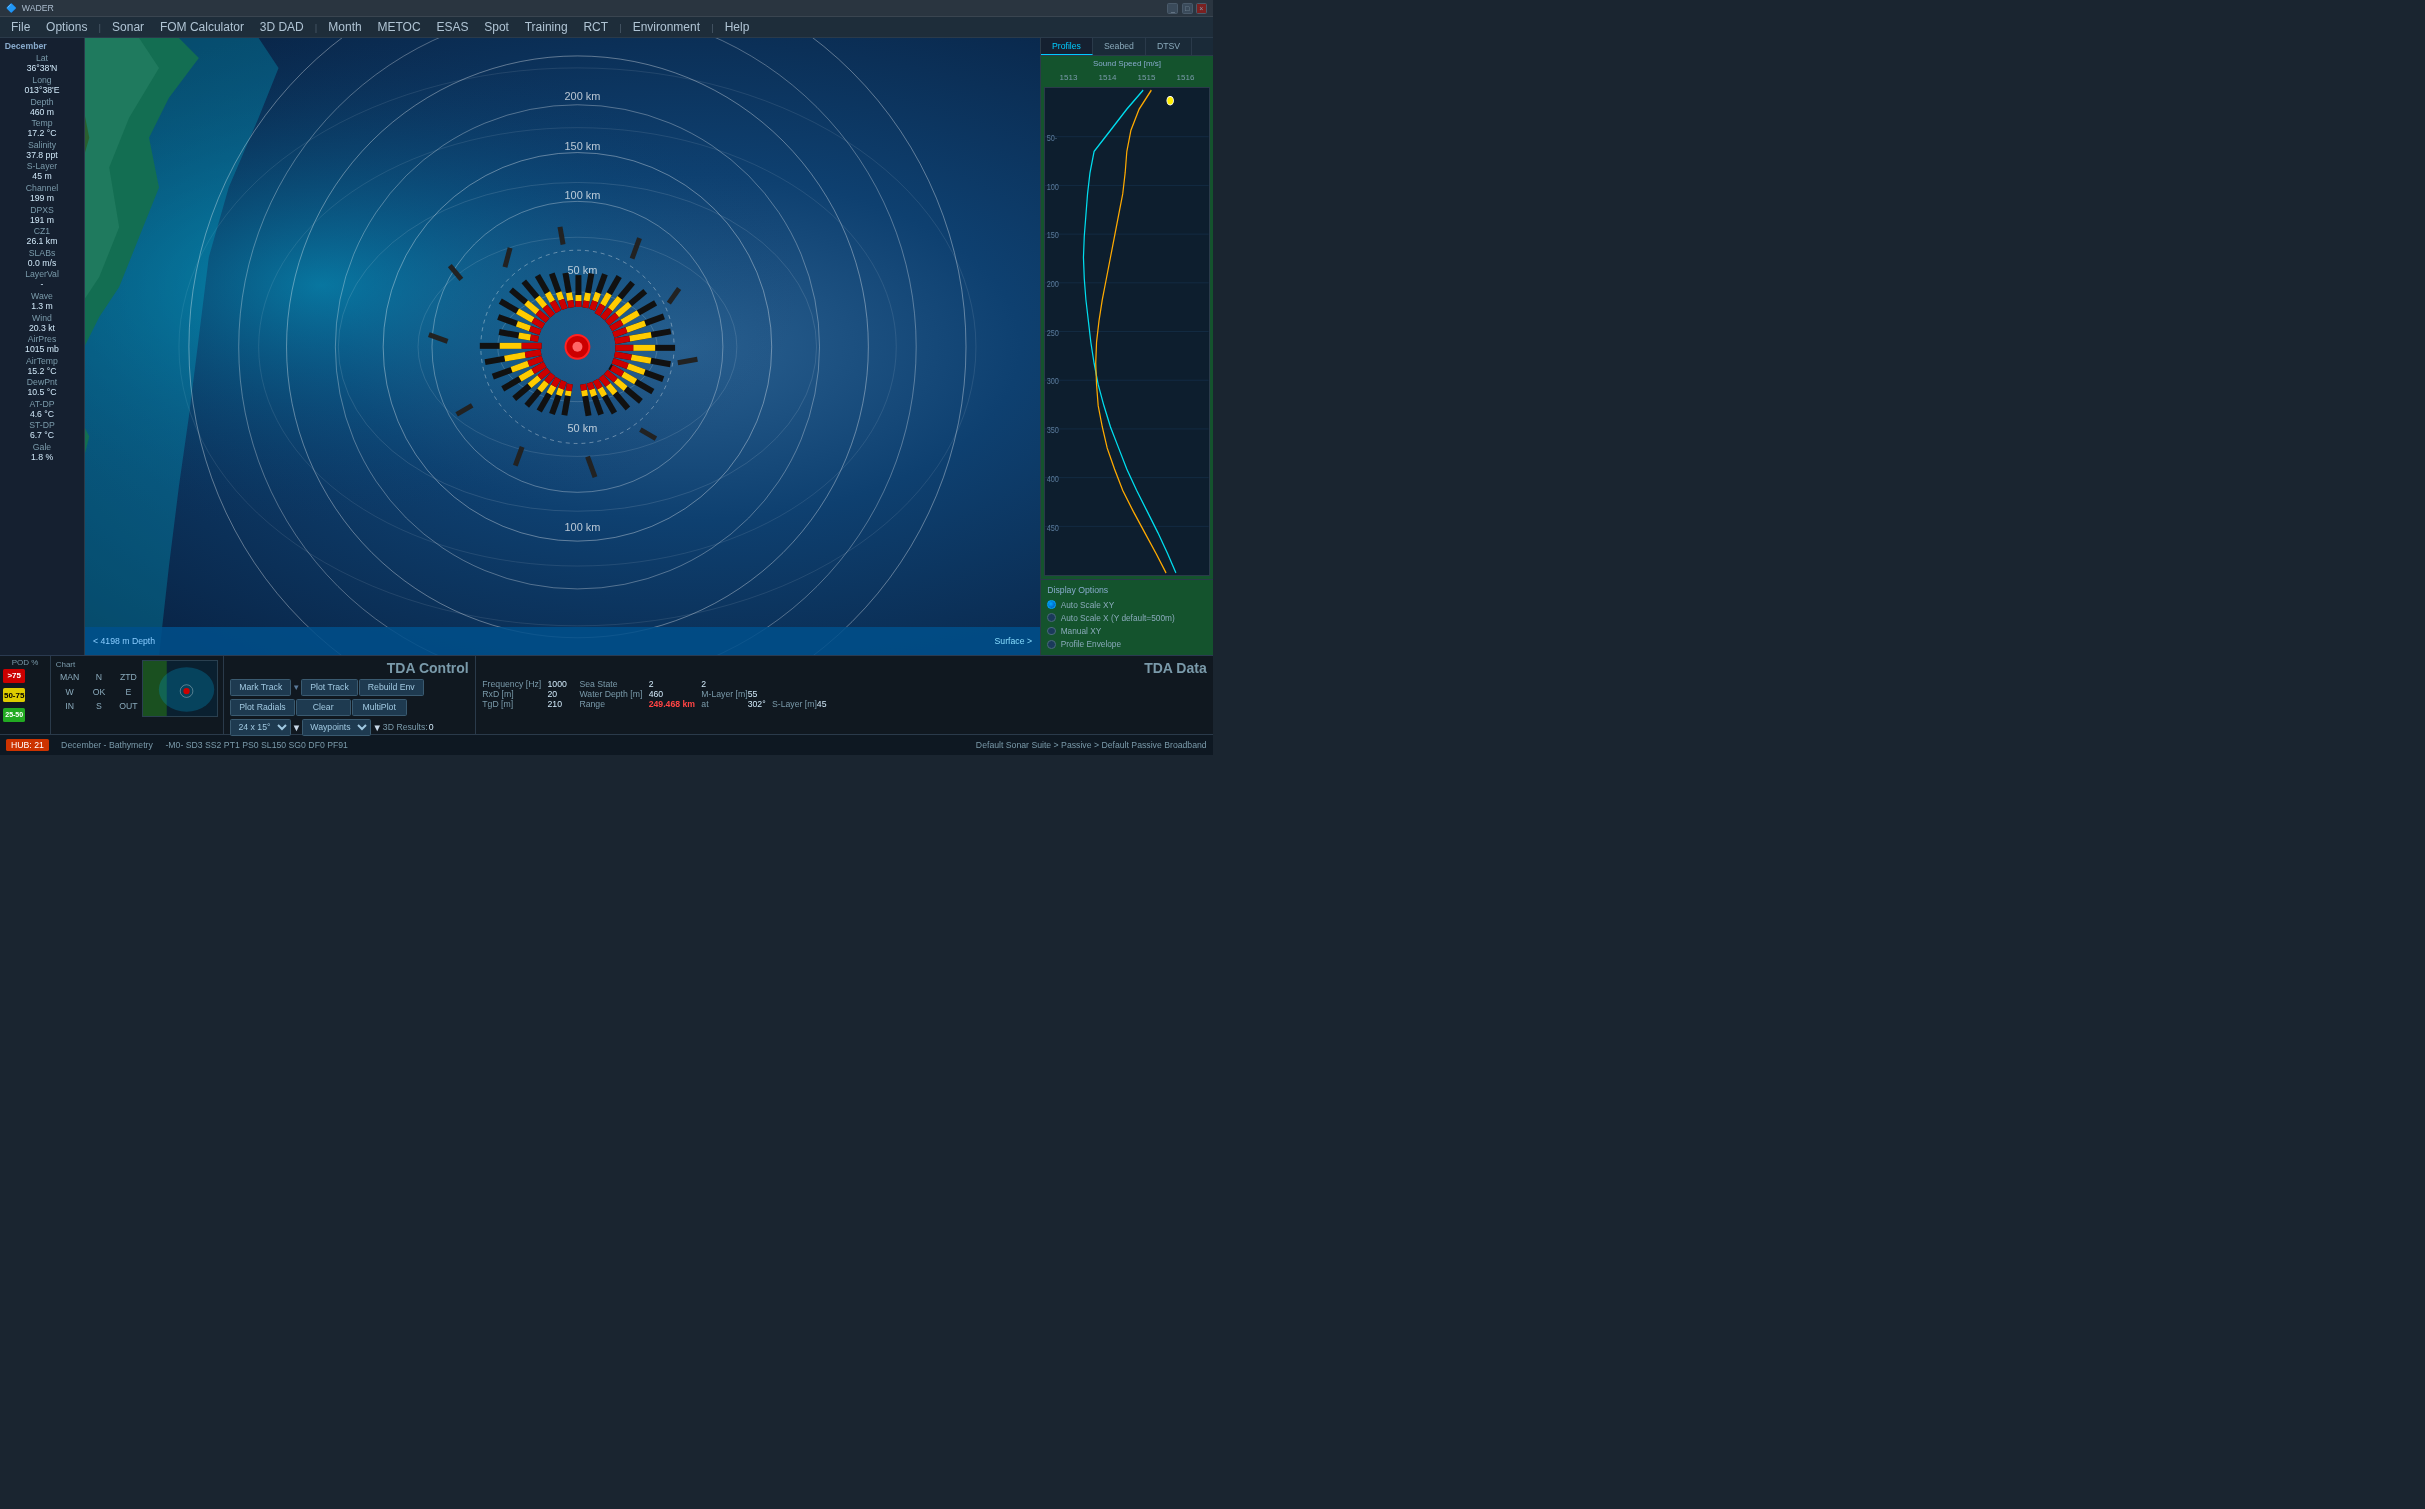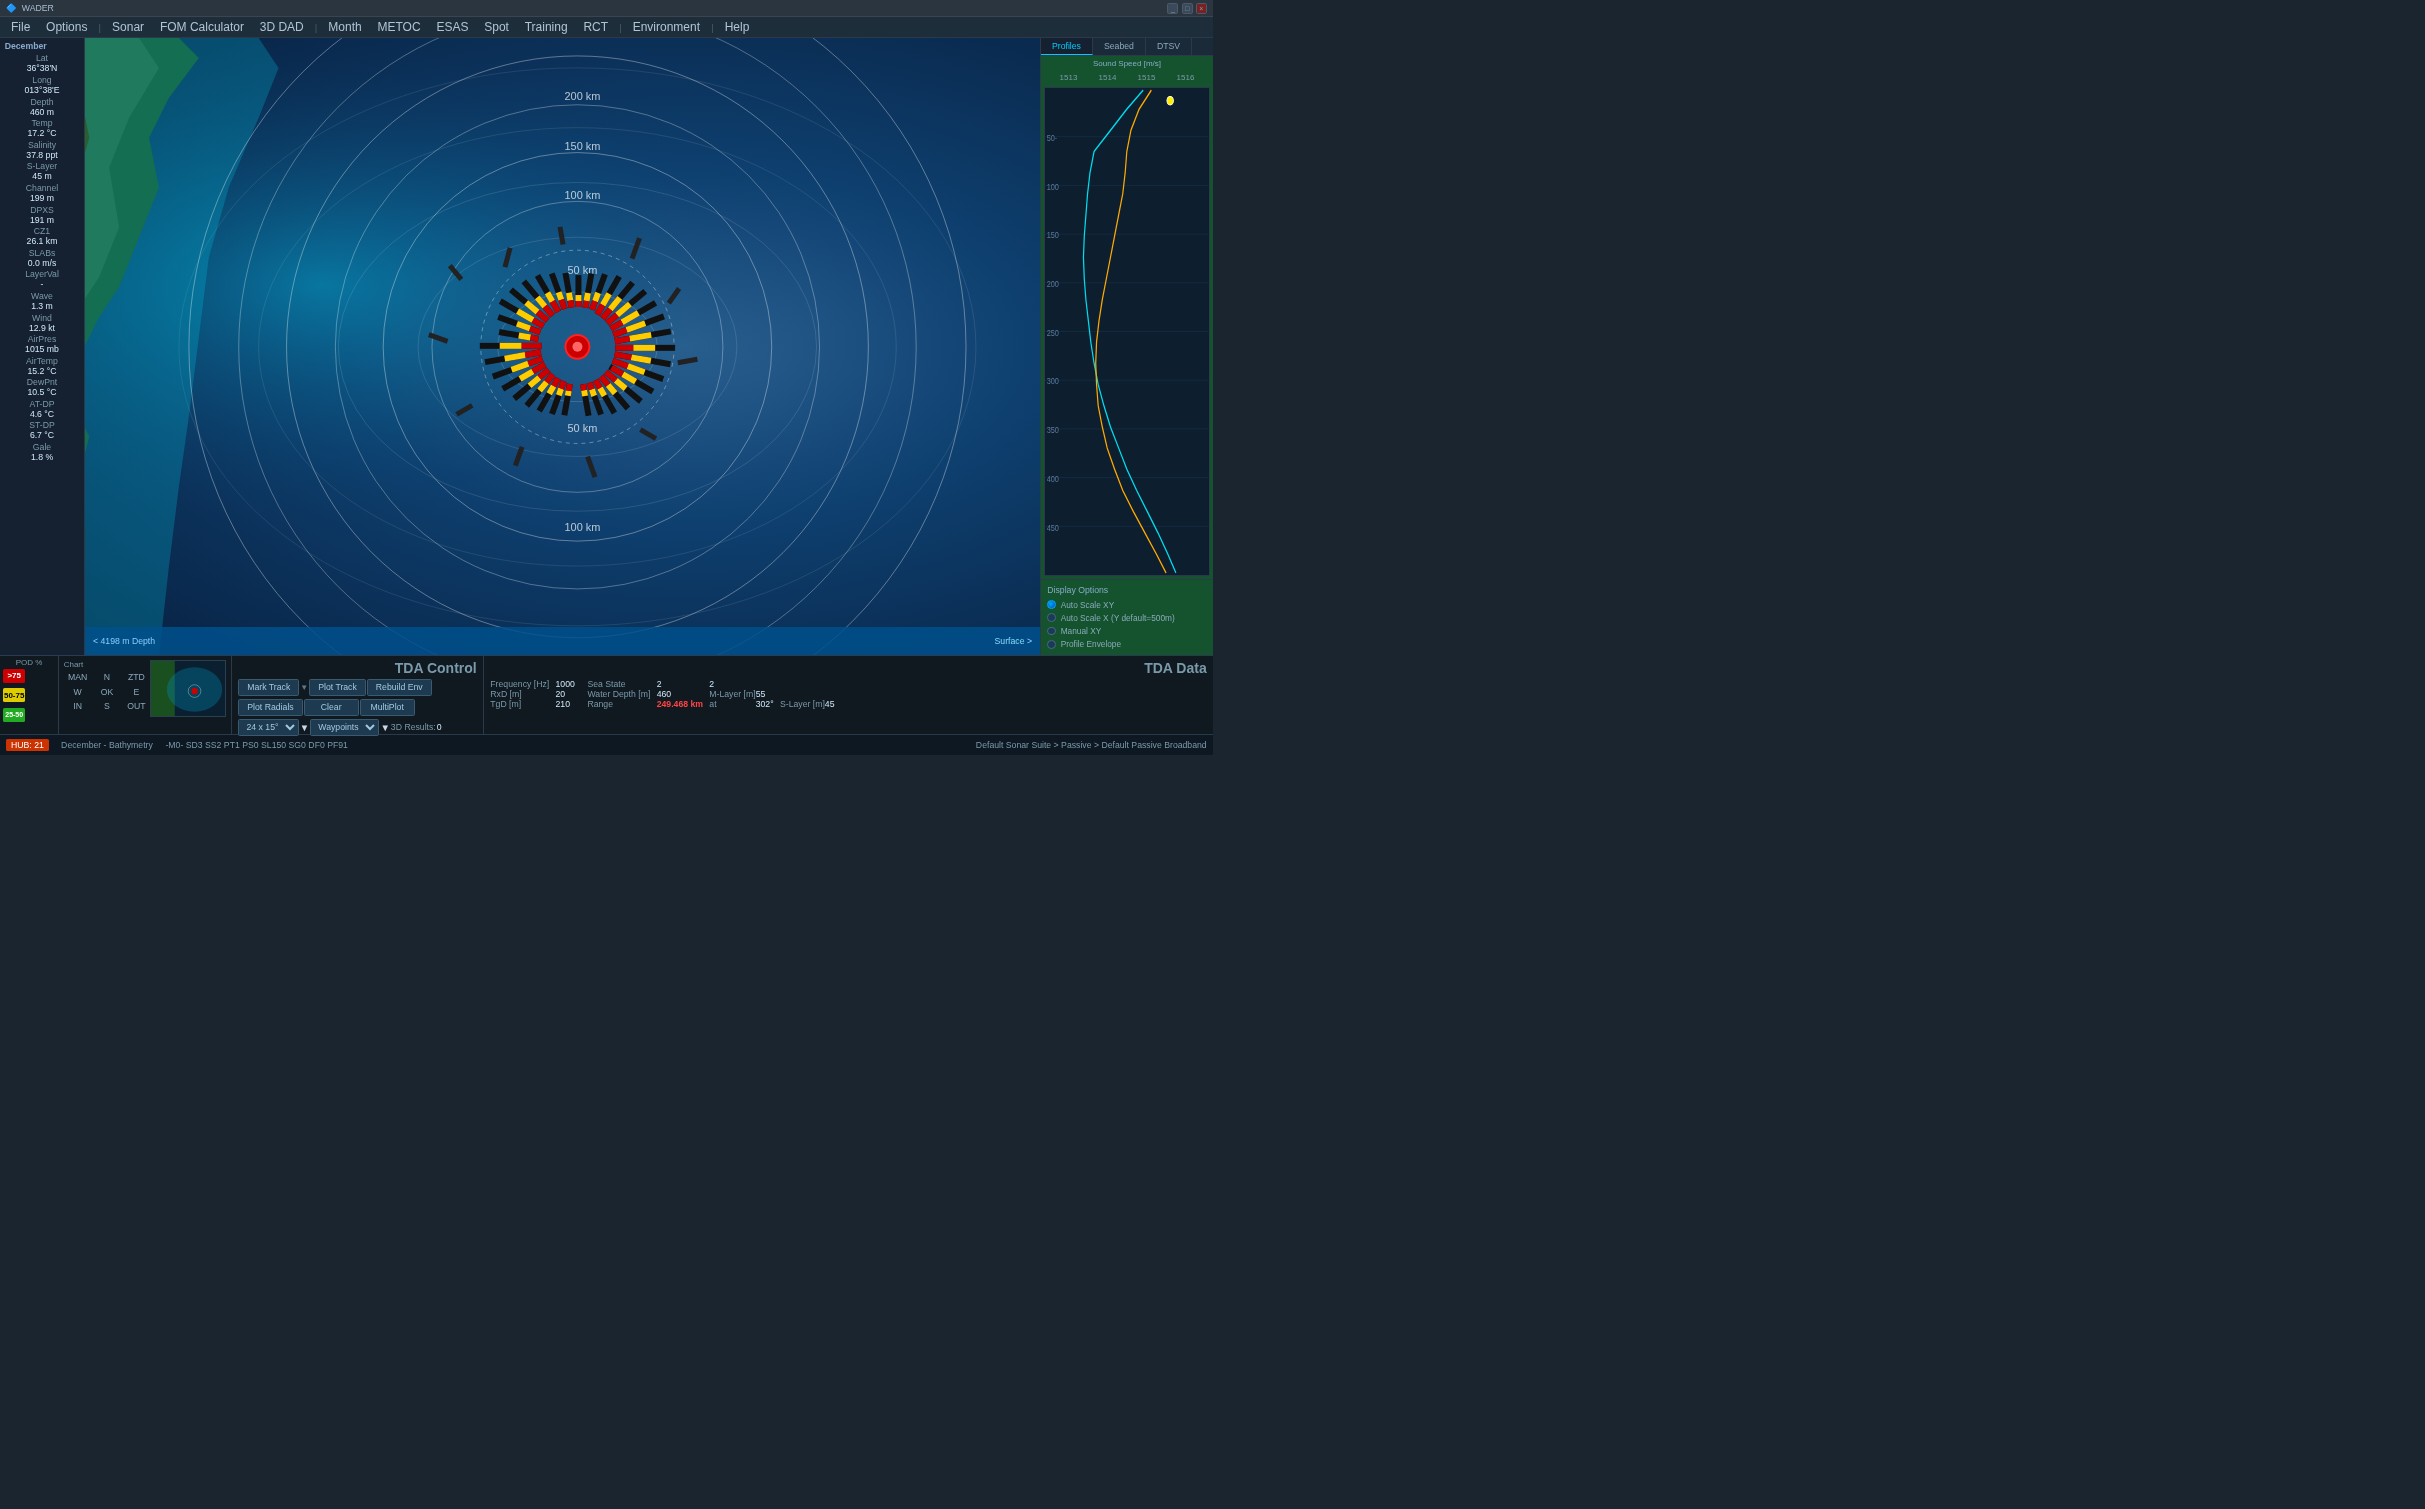--- a/index.html
+++ b/index.html
@@ -187,21 +187,21 @@
     
     #bottom-section {
       height: 79px;
       background: #101820;
       border-top: 1.6px solid #2a3a50;
       display: flex;
     }
 
     
     #pod-section {
-      width: 59px;
+      width: 51px;
       border-right: 0.8px solid #2a3a4a;
       padding: 1.6px 3.2px;
     }
     .pod-title {
       font-size: 8px;
       color: #7a9aaa;
       text-align: center;
       margin-bottom: 1.6px;
     }
     .pod-grid {
@@ -410,21 +410,21 @@
     <div class="data-row">
       <span class="data-label">LayerVal</span>
       <span class="data-value">-</span>
     </div>
     <div class="data-row">
       <span class="data-label">Wave</span>
       <span class="data-value">1.3 m</span>
     </div>
     <div class="data-row">
       <span class="data-label">Wind</span>
-      <span class="data-value">12.9 kt</span>
+      <span class="data-value">20.3 kt</span>
     </div>
     <div class="data-row">
       <span class="data-label">AirPres</span>
       <span class="data-value">1015 mb</span>
     </div>
     <div class="data-row">
       <span class="data-label">AirTemp</span>
       <span class="data-value">15.2 °C</span>
     </div>
     <div class="data-row">

